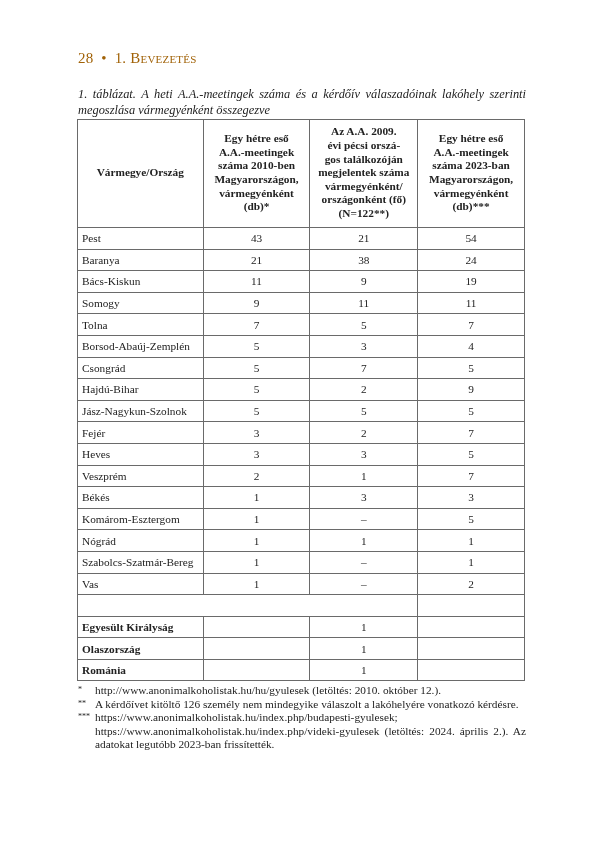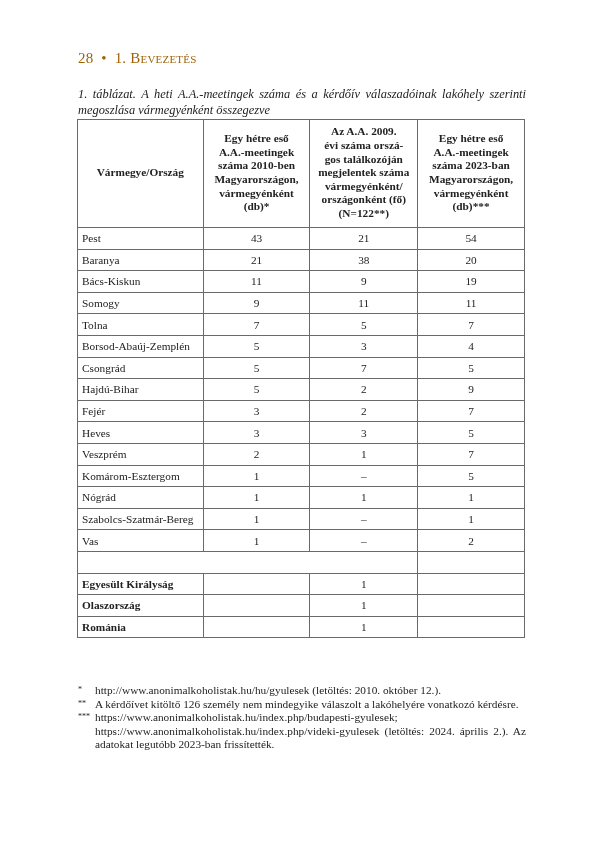--- a/index.html
+++ b/index.html
@@ -63,36 +63,36 @@
   <colgroup>
     <col class="c1">
       <col class="c2">
       <col class="c3">
       <col class="c4">
   </colgroup>
   <thead>
     <tr>
       <th><span>Vármegye/Ország</span></th>
       <th><span>Egy hétre eső</span><br><span>A.A.-meetingek</span><br><span>száma 2010-ben</span><br><span>Magyarországon,</span><br><span>vármegyénként</span><br><span>(db)*</span></th>
-      <th><span>Az A.A. 2009.</span><br><span>évi száma orszá-</span><br><span>gos találkozóján</span><br><span>megjelentek száma</span><br><span>vármegyénként/</span><br><span>országonként (fő)</span><br><span>(N=122**)</span></th>
+      <th><span>Az A.A. 2009.</span><br><span>évi pécsi orszá-</span><br><span>gos találkozóján</span><br><span>megjelentek száma</span><br><span>vármegyénként/</span><br><span>országonként (fő)</span><br><span>(N=122**)</span></th>
       <th><span>Egy hétre eső</span><br><span>A.A.-meetingek</span><br><span>száma 2023-ban</span><br><span>Magyarországon,</span><br><span>vármegyénként</span><br><span>(db)***</span></th>
     </tr>
   </thead>
   <tbody id="tbody-counties">
       <tr>
         <td class="name">Pest</td>
         <td class="num">43</td>
         <td class="num">21</td>
         <td class="num">54</td>
       </tr>
       <tr>
         <td class="name">Baranya</td>
         <td class="num">21</td>
         <td class="num">38</td>
-        <td class="num">20</td>
+        <td class="num">24</td>
       </tr>
       <tr>
         <td class="name">Bács-Kiskun</td>
         <td class="num">11</td>
         <td class="num">9</td>
         <td class="num">19</td>
       </tr>
       <tr>
         <td class="name">Somogy</td>
         <td class="num">9</td>
@@ -117,36 +117,48 @@
         <td class="num">7</td>
         <td class="num">5</td>
       </tr>
       <tr>
         <td class="name">Hajdú-Bihar</td>
         <td class="num">5</td>
         <td class="num">2</td>
         <td class="num">9</td>
       </tr>
       <tr>
+        <td class="name">Jász-Nagykun-Szolnok</td>
+        <td class="num">5</td>
+        <td class="num">5</td>
+        <td class="num">5</td>
+      </tr>
+      <tr>
         <td class="name">Fejér</td>
         <td class="num">3</td>
         <td class="num">2</td>
         <td class="num">7</td>
       </tr>
       <tr>
         <td class="name">Heves</td>
         <td class="num">3</td>
         <td class="num">3</td>
         <td class="num">5</td>
       </tr>
       <tr>
         <td class="name">Veszprém</td>
         <td class="num">2</td>
         <td class="num">1</td>
         <td class="num">7</td>
+      </tr>
+      <tr>
+        <td class="name">Békés</td>
+        <td class="num">1</td>
+        <td class="num">3</td>
+        <td class="num">3</td>
       </tr>
       <tr>
         <td class="name">Komárom-Esztergom</td>
         <td class="num">1</td>
         <td class="num">–</td>
         <td class="num">5</td>
       </tr>
       <tr>
         <td class="name">Nógrád</td>
         <td class="num">1</td>

